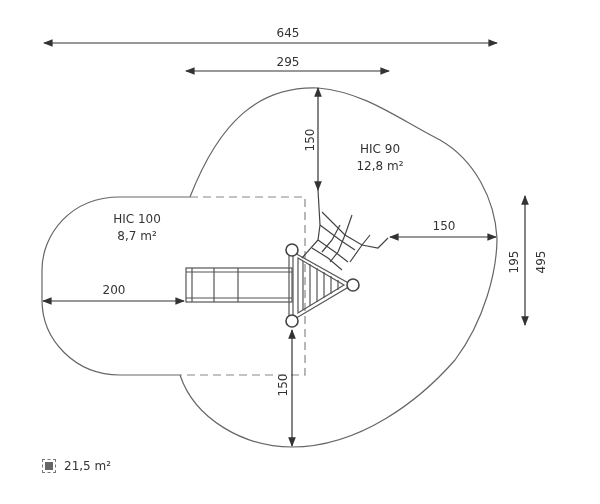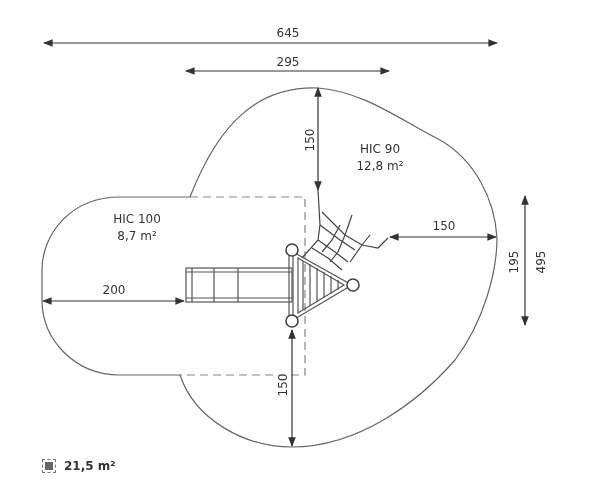--- a/index.html
+++ b/index.html
@@ -1,21 +1,21 @@
 <!DOCTYPE html>
 <html><head>
   <meta charset="utf-8">
   <style>
     html, body { margin: 0; padding: 0; background: #ffffff; }
     body { width: 600px; height: 504px; position: relative; overflow: hidden;
            font-family: "DejaVu Sans", sans-serif; }
     #diagram { position: absolute; left: 0; top: 0; width: 600px; height: 504px; }
     .dim-text { font-family: "DejaVu Sans", sans-serif; font-size: 12px; fill: #333333; }
     .area-text { font-family: "DejaVu Sans", sans-serif; font-size: 12px; fill: #333333; }
-    .legend { position: absolute; left: 42px; top: 459px; display: flex; align-items: flex-end; gap: 8px; font-weight: bold; }
+    .legend { position: absolute; left: 42px; top: 459px; display: flex; align-items: flex-end; gap: 8px; }
     .legend-icon { width: 14px; height: 14px; border: 1px dashed #777; box-sizing: border-box; position: relative; }
     .legend-icon::after { content: ""; position: absolute; left: 2px; top: 2px; width: 8px; height: 8px; background: #666; }
     .legend-text { font-size: 12px; color: #333; font-family: "DejaVu Sans", sans-serif; }
   </style>
 </head>
 <body>
 
 <svg id="diagram" viewBox="0 0 600 504" xmlns="http://www.w3.org/2000/svg">
   <defs>
     <marker id="arr" viewBox="0 0 10 10" refX="9" refY="5" markerWidth="8" markerHeight="8" orient="auto-start-reverse">

